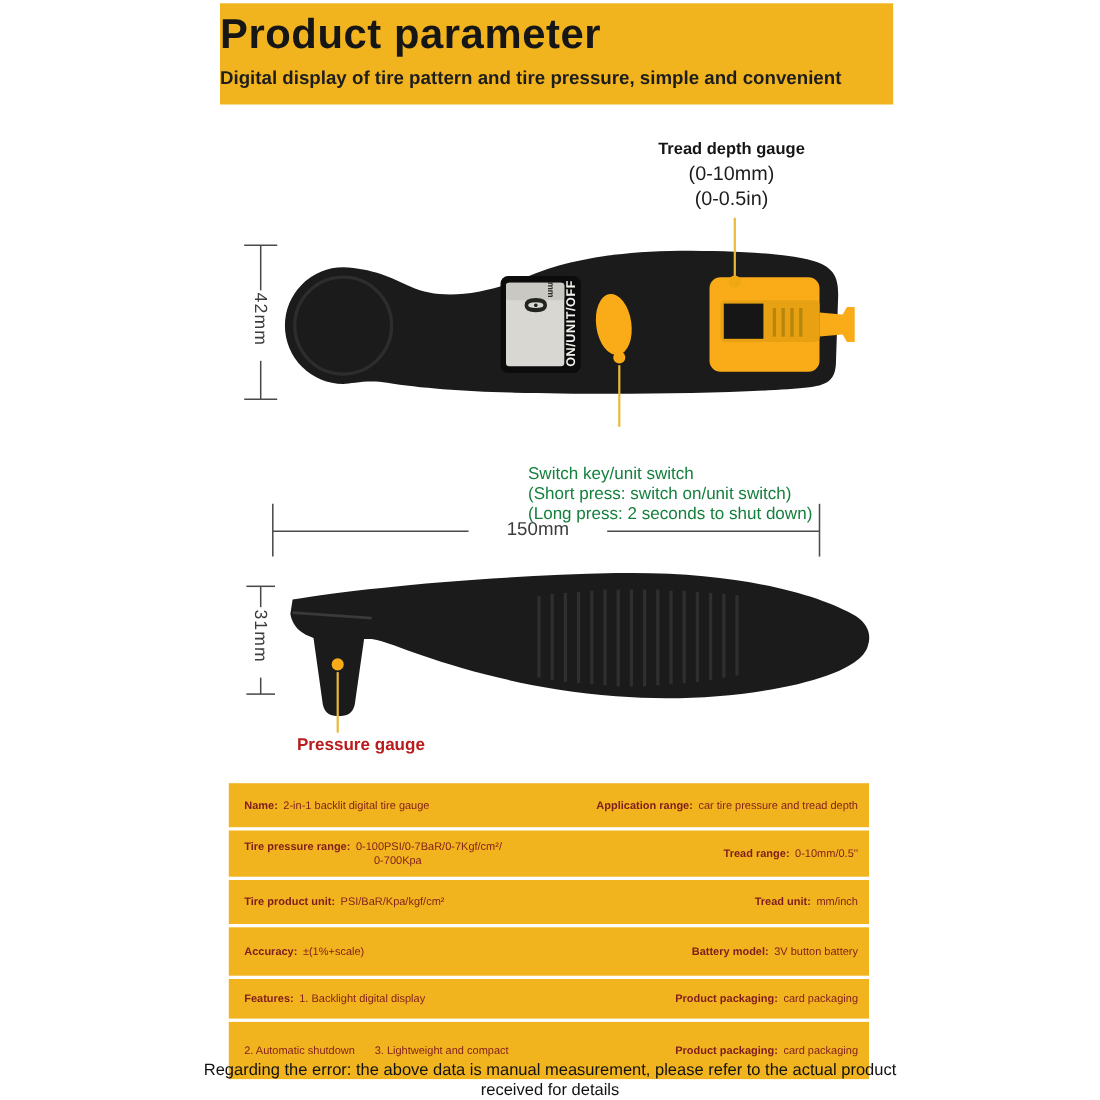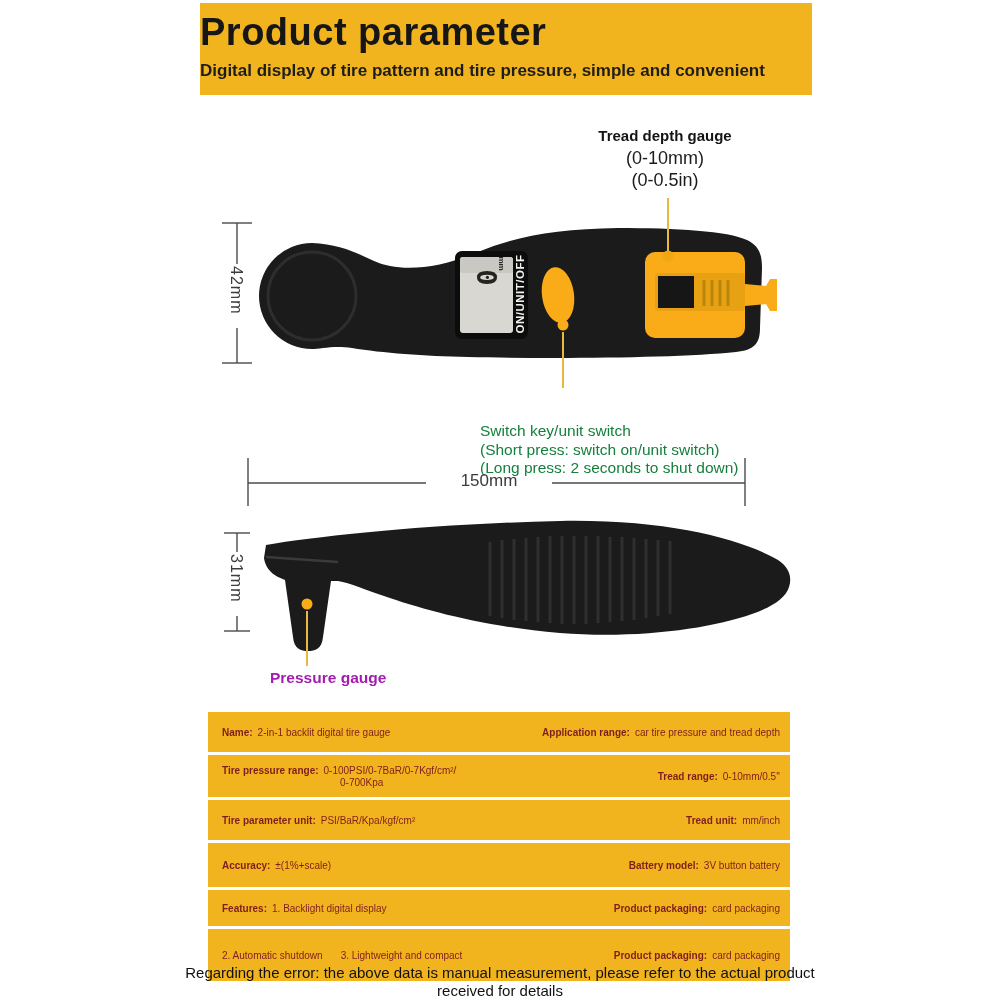--- a/index.html
+++ b/index.html
@@ -19,21 +19,21 @@
   .tread-label .t1 { font-size:15px; font-weight:bold; color:#141414; }
   .tread-label .t2 { font-size:18px; color:#1c1c1c; margin-top:6px; }
   .tread-label .t3 { font-size:18px; color:#1c1c1c; margin-top:4px; }
 
   .dim-vert { position:absolute; writing-mode:vertical-rl; font-size:16px; color:#3c3c3c; letter-spacing:1px; }
   .dim-42 { left:227px; top:266px; height:60px; }
   .dim-31 { left:227px; top:554px; height:60px; }
   .dim-150 { position:absolute; left:430px; top:471px; width:118px; text-align:center; font-size:17px; color:#3c3c3c; }
 
   .switch-label { position:absolute; left:480px; top:394px; font-size:15.5px; line-height:18.5px; color:#15803d;margin-top:28px; }
-  .pressure-label { position:absolute; left:270px; top:669px; font-size:15.5px; font-weight:bold; color:#a21caf; }
+  .pressure-label { position:absolute; left:270px; top:669px; font-size:15.5px; font-weight:bold; color:#b91c1c; }
 
   
   .lcd-digit { position:absolute; left:466px; top:262px; width:40px; text-align:center; font-family:"DejaVu Sans Mono", monospace; font-size:27px; font-weight:bold; color:#23231f; transform:rotate(90deg); }
   .lcd-unit { position:absolute; left:494px; top:259px; font-size:8px; font-weight:bold; color:#2a2a26; transform:rotate(90deg); }
   .lcd-btn-label { position:absolute; left:479px; top:288px; width:82px; text-align:center; font-size:11.5px; font-weight:bold; color:#f3f3ef; letter-spacing:.5px; transform:rotate(-90deg); }
 
   
   .spec-table { position:absolute; left:208px; top:712px; width:582px; }
   .spec-row { background:#F2B41E; display:flex; justify-content:space-between; align-items:center; padding:0 10px 0 14px; margin-bottom:3px; font-size:10px; color:#7f1d1d; }
   .r1 { height:40px; } .r2 { height:42px; } .r3 { height:40px; } .r4 { height:44px; } .r5 { height:36px; } .r6 { height:52px; margin-bottom:0; }
@@ -164,21 +164,21 @@
       <div class="cell-right"><b>Application range:</b><span>car tire pressure and tread depth</span></div>
     </div>
     <div class="spec-row r2">
       <div class="cell-left">
         <div><b>Tire pressure range:</b><span>0-100PSI/0-7BaR/0-7Kgf/cm²/</span></div>
         <div class="sub-line">0-700Kpa</div>
       </div>
       <div class="cell-right"><b>Tread range:</b><span>0-10mm/0.5''</span></div>
     </div>
     <div class="spec-row r3">
-      <div class="cell-left"><b>Tire parameter unit:</b><span>PSI/BaR/Kpa/kgf/cm²</span></div>
+      <div class="cell-left"><b>Tire product unit:</b><span>PSI/BaR/Kpa/kgf/cm²</span></div>
       <div class="cell-right"><b>Tread unit:</b><span>mm/inch</span></div>
     </div>
     <div class="spec-row r4">
       <div class="cell-left"><b>Accuracy:</b><span>±(1%+scale)</span></div>
       <div class="cell-right"><b>Battery model:</b><span>3V button battery</span></div>
     </div>
     <div class="spec-row r5">
       <div class="cell-left"><b>Features:</b><span>1. Backlight digital display</span></div>
       <div class="cell-right"><b>Product packaging:</b><span>card packaging</span></div>
     </div>

